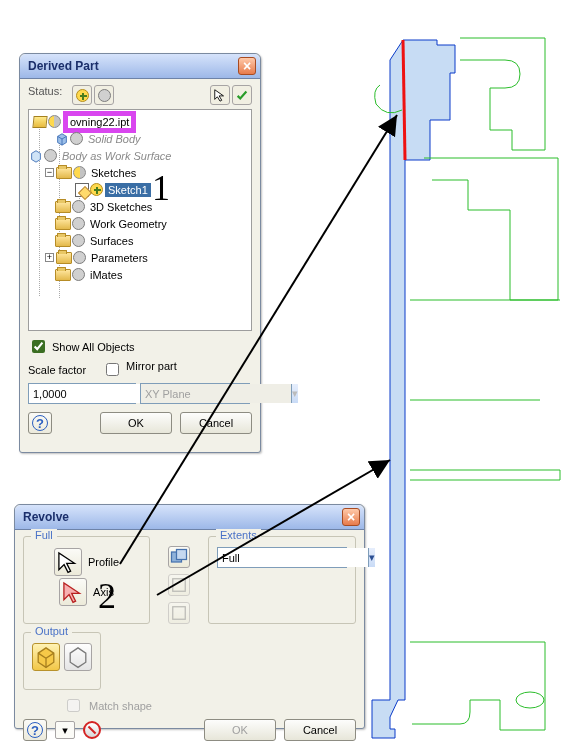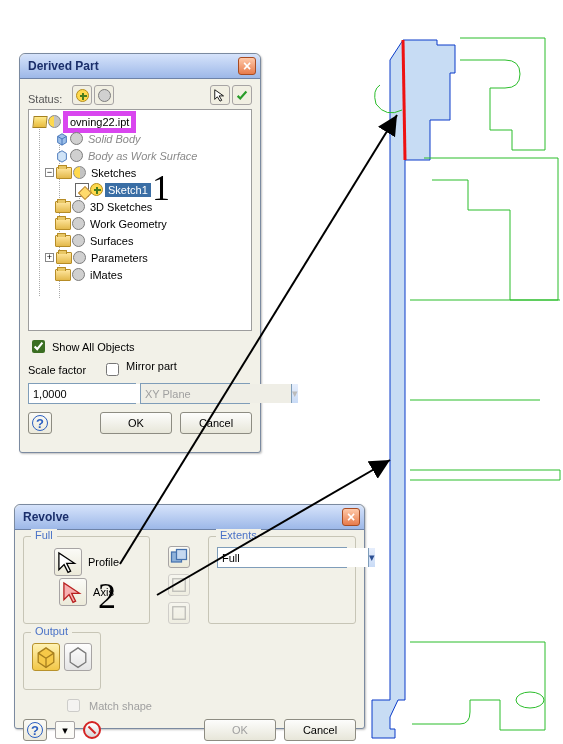--- a/index.html
+++ b/index.html
@@ -233,21 +233,21 @@
   </svg>
 </div>
 
 <div class="dialog dp">
   <div class="titlebar">
     <span>Derived Part</span>
     <span class="close-btn"></span>
   </div>
   <div class="content">
     <div class="toolbar-row">
-      <div style="display:flex;align-items:flex-end;gap:10px">
+      <div style="display:flex;align-items:flex-start;gap:10px">
         <span class="status-lbl">Status:</span>
         <span class="pill-btns">
           <span class="pill-btn">
               <span class="status-dot plus"></span>
             </span>
           <span class="pill-btn">
               <span class="status-dot"></span>
             </span>
         </span>
       </div>
@@ -282,21 +282,21 @@
       <div class="tree-row" style="padding-left:26px">
         <span class="node-icons">
           <svg class="svg-cube" viewBox="0 0 16 16">
               <path d="M3 5 L8 2 L13 5 L13 12 L8 15 L3 12 Z" fill="#9cbfe8" stroke="#3c6db5"></path>
               <path d="M3 5 L8 8 L13 5 M8 8 L8 15" stroke="#3c6db5" fill="none"></path>
             </svg>
           <span class="status-dot"></span>
         </span>
         <span class="node-label gray">Solid Body</span>
       </div>
-      <div class="tree-row" style="padding-left:26px">
+      <div class="tree-row" style="">
         <span class="node-icons">
           <svg class="svg-cube" viewBox="0 0 16 16">
               <path d="M3 5 L8 2 L13 5 L13 12 L8 15 L3 12 Z" fill="#cfe3f7" stroke="#3c6db5"></path>
             </svg>
           <span class="status-dot"></span>
         </span>
         <span class="node-label gray">Body as Work Surface</span>
       </div>
       <div class="tree-row" style="padding-left:16px">
         <span class="expander">−</span>

